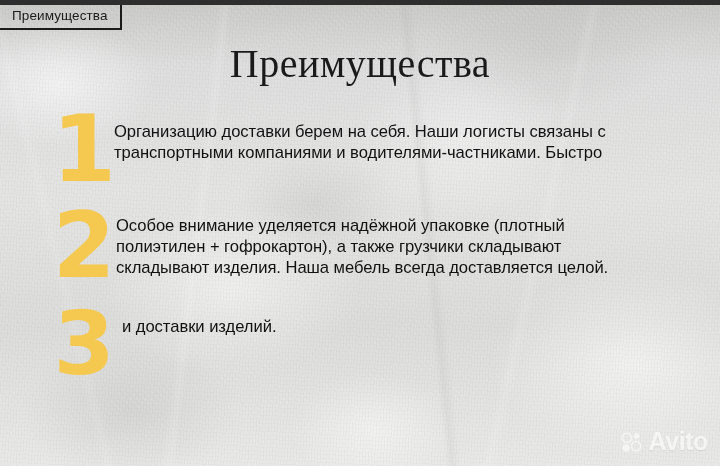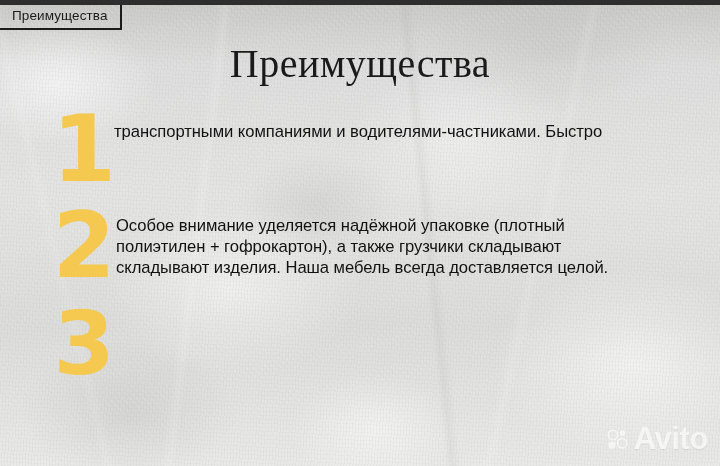--- a/index.html
+++ b/index.html
@@ -156,21 +156,21 @@
     opacity: .62;
     pointer-events: none;
   }
   .watermark .wm-mark {
     display: block;
     width: 22px;
     height: 22px;
   }
   .watermark .wm-text {
     color: #ffffff;
-    font-size: 31px;
+    font-size: 25px;
     line-height: 1;
     font-weight: bold;
     letter-spacing: -.4px;
     text-shadow: 0 1px 1px rgba(150,150,150,.35);
   }
 </style>
 </head>
 <body>
 
 <div class="slide">
@@ -185,36 +185,38 @@
     <span>Преимущества</span>
   </div>
 
   <div class="title">Преимущества</div>
 
   <div class="blocks">
 
     <div class="block block-1">
       <div class="numeral">1</div>
       <div class="para">
+        <span class="line">Организацию доставки берем на себя. Наши логисты связаны с</span>
         <span class="line">транспортными компаниями и водителями-частниками. Быстро</span>
       </div>
     </div>
 
     <div class="block block-2">
       <div class="numeral">2</div>
       <div class="para">
         <span class="line">Особое внимание уделяется надёжной упаковке (плотный</span>
         <span class="line">полиэтилен + гофрокартон), а также грузчики складывают</span>
         <span class="line">складывают изделия. Наша мебель всегда доставляется целой.</span>
       </div>
     </div>
 
     <div class="block block-3">
       <div class="numeral">3</div>
       <div class="para">
+        <span class="line">и доставки изделий.</span>
       </div>
     </div>
 
   </div>
 
   <div class="watermark">
     <span class="wm-mark">
       <svg viewBox="0 0 24 24" width="22" height="22" aria-hidden="true">
         <circle cx="6.5" cy="7.5" r="5" fill="none" stroke="#ffffff" stroke-width="1.8"></circle>
         <circle cx="17" cy="5.5" r="3" fill="#ffffff"></circle>

